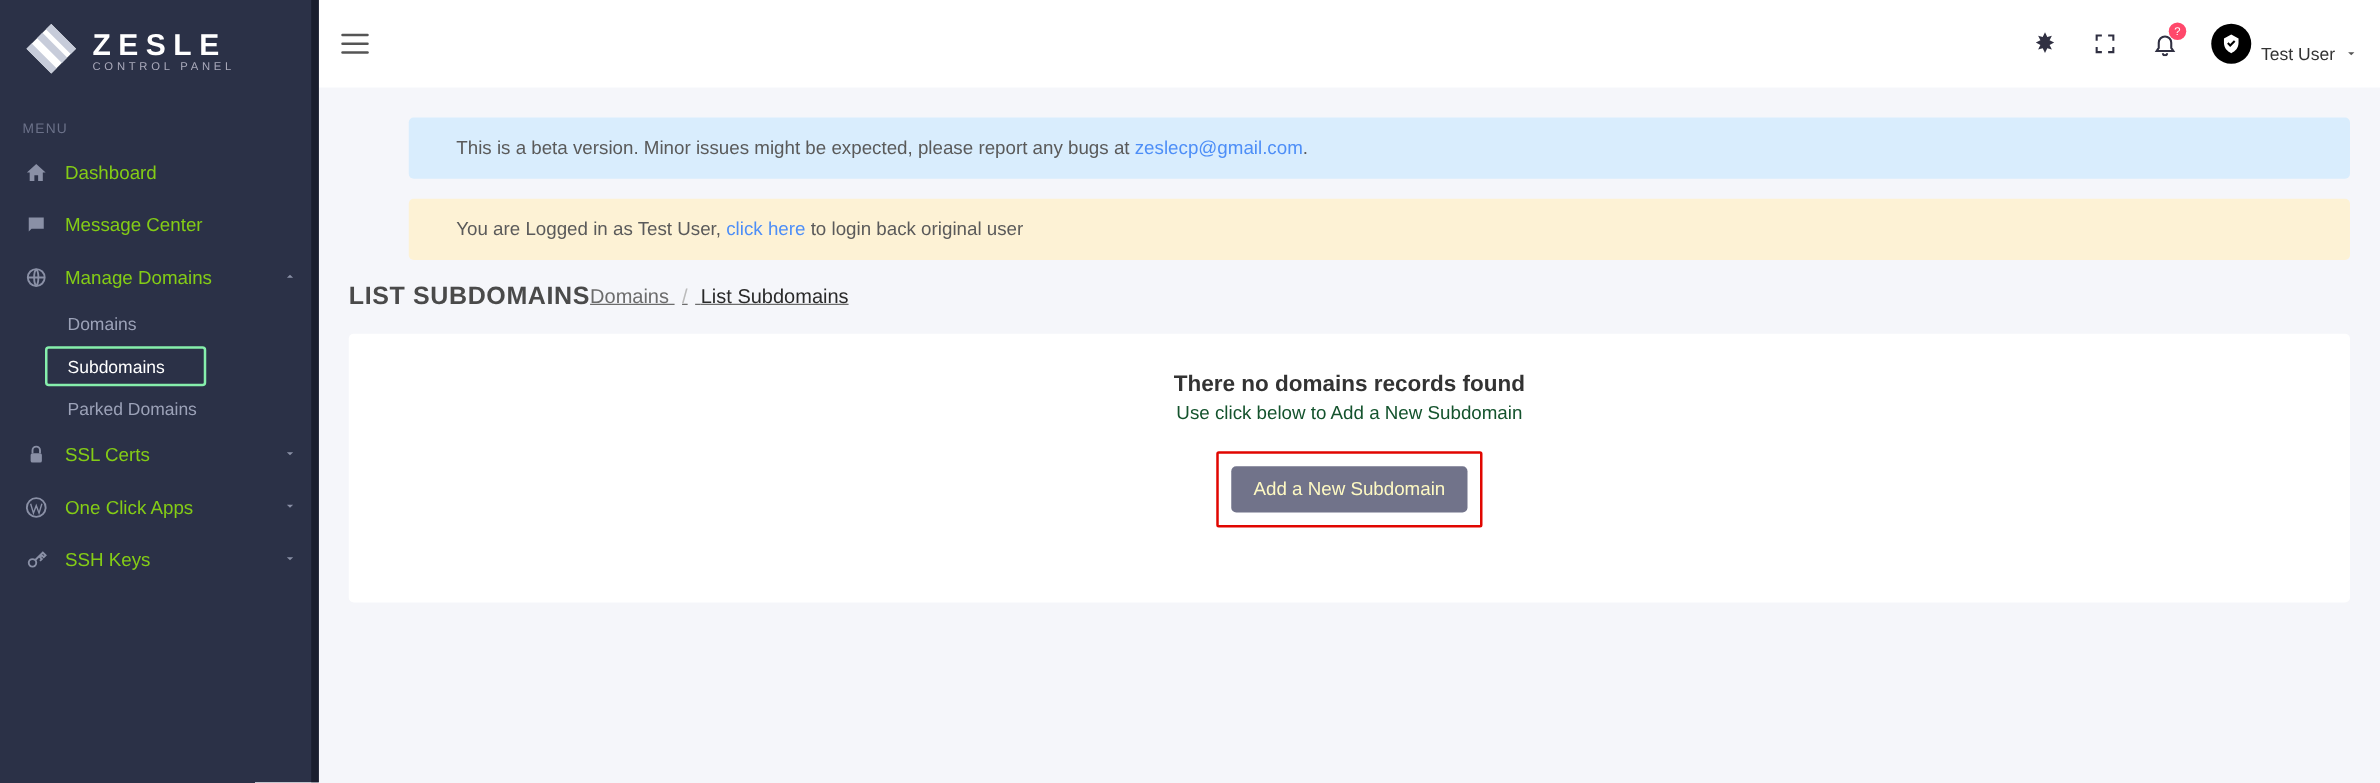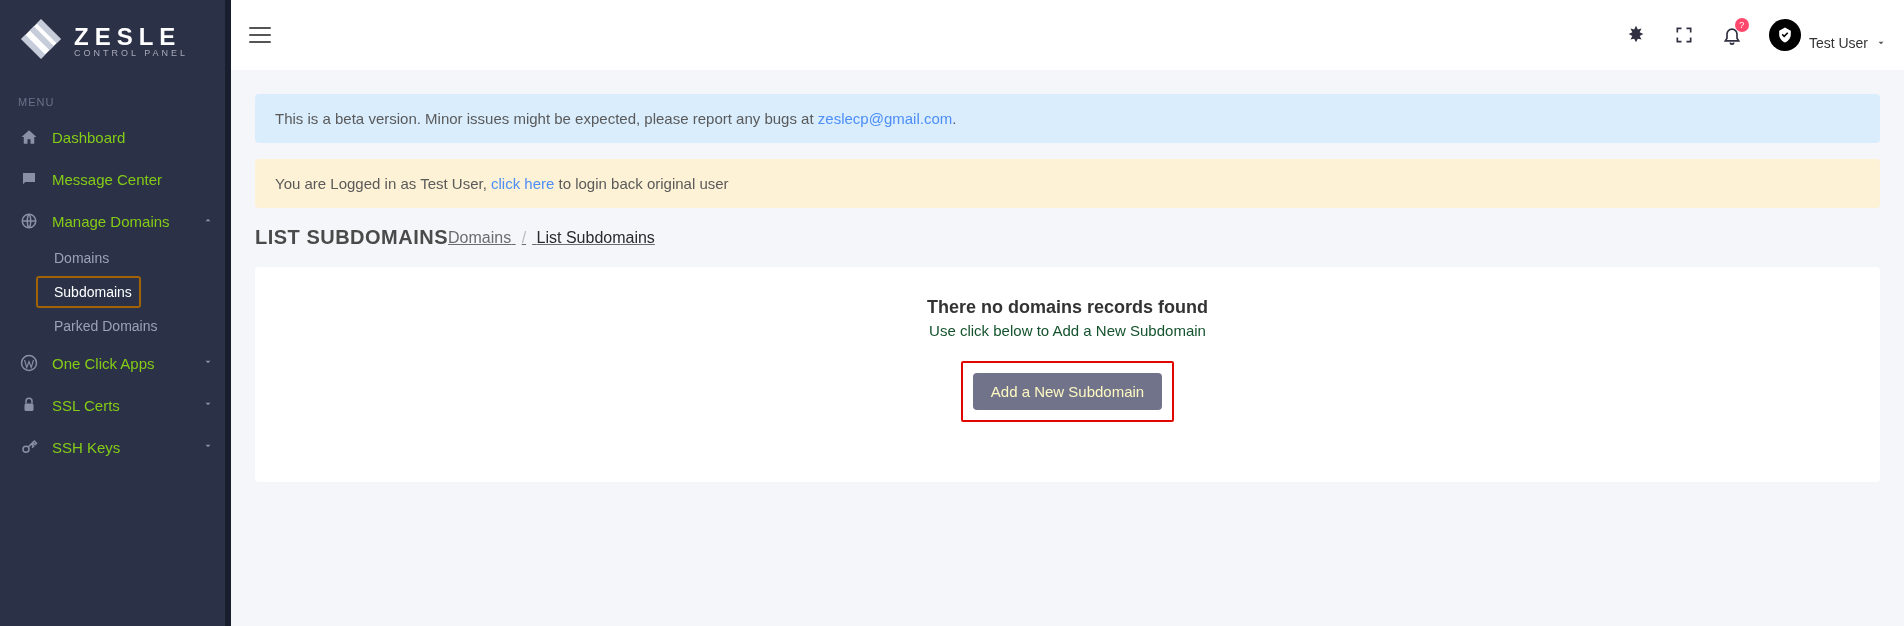--- a/index.html
+++ b/index.html
@@ -1,50 +1,50 @@
 <!DOCTYPE html>
 <html><head>
   <meta charset="utf-8">
   <style>
     * { margin: 0; padding: 0; box-sizing: border-box; }
     body { font-family: 'Segoe UI', Arial, sans-serif; background: #f5f6fa; overflow-x: hidden; }
     .app { display: flex; min-height: 626px; }
 
     
-    .sidebar { width: 231px; background: #2b3147; color: #fff; flex-shrink: 0; position: relative; }
+    .sidebar { width: 255px; background: #2b3147; color: #fff; flex-shrink: 0; position: relative; }
     .sidebar::after { content: ""; position: absolute; right: 0; top: 0; bottom: 0; width: 6px; background: #191e2e; }
     .logo-box { display: flex; align-items: center; padding: 16px 18px 20px 18px; gap: 10px; }
     .logo-text { display: flex; flex-direction: column; line-height: 1; }
     .logo-title { font-size: 24px; font-weight: 700; letter-spacing: 6px; }
     .logo-sub { font-size: 9px; letter-spacing: 3px; color: #aab; }
 
     .menu-heading { font-size: 11px; color: #6b7189; letter-spacing: 1px; padding: 10px 18px 8px 18px; }
 
     .nav-item { display: flex; align-items: center; padding: 12px 18px; color: #84cc16; font-size: 15px; cursor: pointer; position: relative; }
     .nav-icon { width: 22px; margin-right: 12px; display: inline-flex; align-items: center; justify-content: center; color: #8a90a6; }
     .nav-chev { margin-left: auto; color: #8a90a6; font-size: 12px; }
 
     .sub-item { padding: 8px 18px 8px 54px; font-size: 14px; color: #9ca2b8; cursor: pointer; }
-    .sub-highlight { border: 2px solid #a16207; border-radius: 3px; margin: 2px 90px 2px 36px; padding: 6px 16px; color:#fff; cursor:pointer; font-size:14px; }
+    .sub-highlight { border: 2px solid #86efac; border-radius: 3px; margin: 2px 90px 2px 36px; padding: 6px 16px; color:#fff; cursor:pointer; font-size:14px; }
 
     
     .main { flex: 1; display: flex; flex-direction: column; }
     .topbar { height: 70px; background: #fff; display: flex; align-items: center; padding: 0 18px 0 18px; }
     .hamburger { width: 22px; height: 16px; display: inline-flex; flex-direction: column; justify-content: space-between; cursor: pointer; }
     .hamburger span { height: 2px; background: #555; border-radius: 1px; }
     .topbar-right { margin-left: auto; display: flex; align-items: center; gap: 26px; }
     .top-icon { width: 22px; height: 22px; color: #303042; cursor: pointer; display: inline-flex; align-items:center; justify-content:center; position: relative; }
     .notif-badge { position: absolute; top: -6px; right: -6px; width: 14px; height: 14px; background: #ff486b; border-radius: 50%; display: flex; align-items:center; justify-content:center; font-size: 9px; color:#fff; }
     .avatar { width: 32px; height: 32px; border-radius: 50%; background: #000; display:flex; align-items:center; justify-content:center; }
     .avatar svg { width: 20px; height: 20px; }
     .user-toggle { display:flex; align-items:flex-end; gap:8px; cursor:pointer; color:#333; font-size:14px; }
 
     
     .content { padding: 24px 24px 40px 24px; }
-    .alert { border-radius: 4px; padding: 16px 20px; font-size: 15px; margin-bottom: 16px; }
+    .alert { border-radius: 4px; padding: 16px 38px; font-size: 15px; margin-bottom: 16px; margin-left: 48px; }
     .alert-info { background: #d9edfd; color: #5a5a5a; }
     .alert-warn { background: #fdf2d5; color: #5a5a5a; }
     .alert a { color: #4d8ef7; text-decoration: none; }
 
     .title-row { display:flex; align-items:center; margin: 18px 0 18px 0; }
     .page-title { font-size: 20px; font-weight: 700; letter-spacing: 0.5px; color: #4a4a4a; }
     .breadcrumb { font-size: 16px; color: #6c6c6c; text-decoration: underline; }
     .breadcrumb .crumb-current { color: #2a2a2a; }
     .breadcrumb .sep { margin: 0 6px; color: #bbb; }
 
@@ -112,40 +112,40 @@
       </span>
     </div>
 
     <div class="sub-item">Domains</div>
     <div class="sub-highlight">Subdomains</div>
     <div class="sub-item">Parked Domains</div>
 
     <div class="nav-item">
       <span class="nav-icon">
         <svg width="18" height="18" viewBox="0 0 24 24" fill="currentColor">
+            <rect x="6" y="10" width="12" height="10" rx="2"></rect>
+            <path d="M8 10V7a4 4 0 018 0v3" fill="none" stroke="currentColor" stroke-width="2"></path>
+          </svg>
+      </span>
+      <span>SSL Certs</span>
+      <span class="nav-chev">
+        <svg width="10" height="10" viewBox="0 0 24 24" fill="currentColor">
+            <path d="M6 9l6 6 6-6z"></path>
+          </svg>
+      </span>
+    </div>
+
+    <div class="nav-item">
+      <span class="nav-icon">
+        <svg width="18" height="18" viewBox="0 0 24 24" fill="currentColor">
             <circle cx="12" cy="12" r="10" fill="none" stroke="currentColor" stroke-width="2"></circle>
             <path d="M6 8l3 10 3-8 3 8 3-10" fill="none" stroke="currentColor" stroke-width="1.5"></path>
           </svg>
       </span>
       <span>One Click Apps</span>
-      <span class="nav-chev">
-        <svg width="10" height="10" viewBox="0 0 24 24" fill="currentColor">
-            <path d="M6 9l6 6 6-6z"></path>
-          </svg>
-      </span>
-    </div>
-
-    <div class="nav-item">
-      <span class="nav-icon">
-        <svg width="18" height="18" viewBox="0 0 24 24" fill="currentColor">
-            <rect x="6" y="10" width="12" height="10" rx="2"></rect>
-            <path d="M8 10V7a4 4 0 018 0v3" fill="none" stroke="currentColor" stroke-width="2"></path>
-          </svg>
-      </span>
-      <span>SSL Certs</span>
       <span class="nav-chev">
         <svg width="10" height="10" viewBox="0 0 24 24" fill="currentColor">
             <path d="M6 9l6 6 6-6z"></path>
           </svg>
       </span>
     </div>
 
     <div class="nav-item">
       <span class="nav-icon">
         <svg width="18" height="18" viewBox="0 0 24 24" fill="currentColor">

